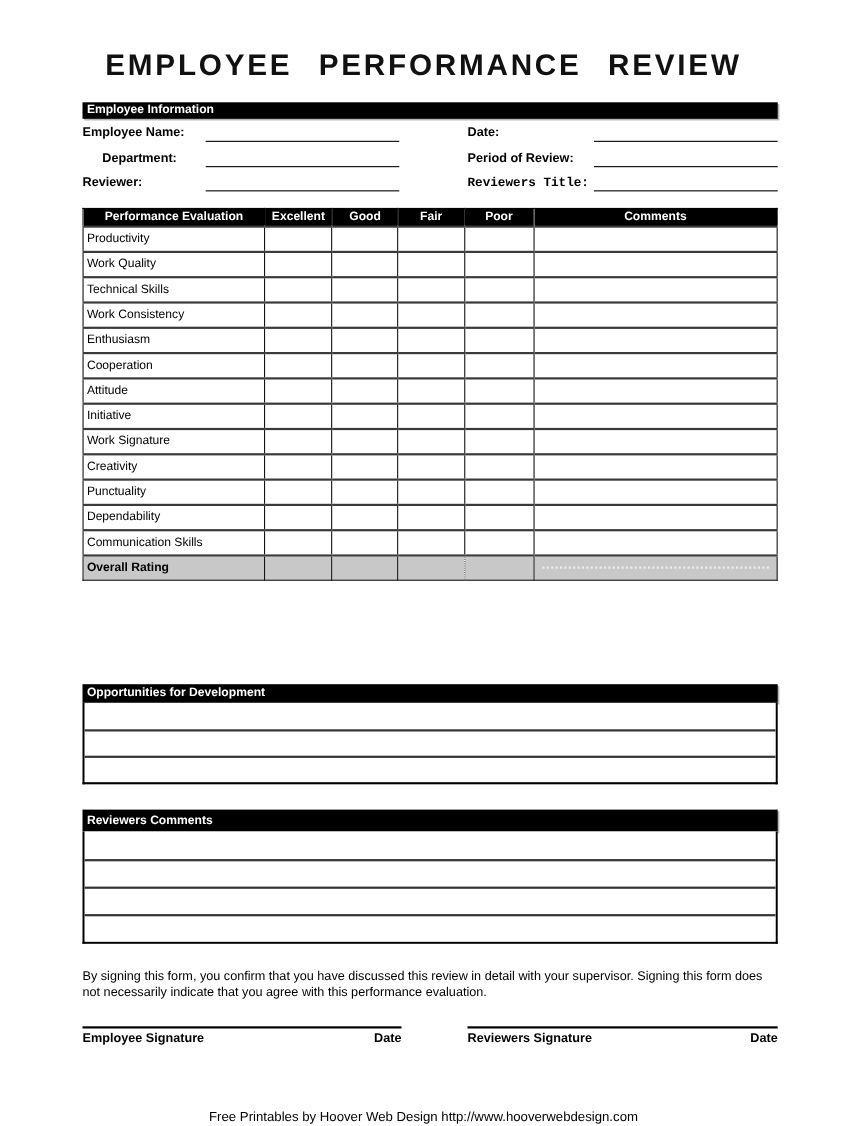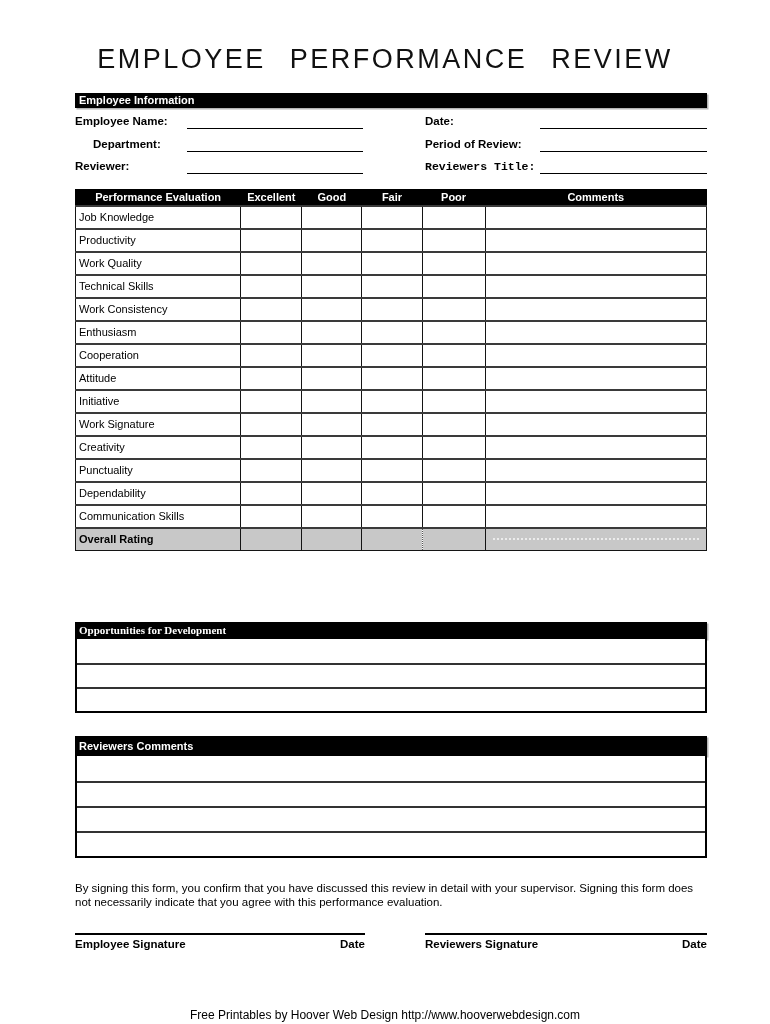--- a/index.html
+++ b/index.html
@@ -7,32 +7,32 @@
   body {
     width:770px; height:1024px; position:relative;
     font-family:"Liberation Sans","DejaVu Sans",sans-serif;
     color:#000;
   }
   .abs { position:absolute; }
 
   
   .form-title {
     top:44px; left:0; width:770px; text-align:center;
-    font-size:27px; font-weight:400; letter-spacing:2.5px; word-spacing:14px;
+    font-size:27px; font-weight:700; letter-spacing:2.5px; word-spacing:14px;
     color:#111;
   }
 
   
   .bar {
     left:75px; width:632px; background:#000; color:#fff;
     font-size:11px; font-weight:bold; padding-left:4px;
     box-shadow:1.5px 1.5px 0 #b5b5b5;
   }
   .bar-info   { top:93px;  height:15px; line-height:15px; }
-  .bar-dev    { top:622px; height:17px; line-height:17px;font-family:Liberation Serif, serif; }
+  .bar-dev    { top:622px; height:17px; line-height:17px; }
   .bar-rev    { top:736px; height:20px; line-height:20px; }
 
   
   .field-label { font-size:11.5px; font-weight:bold; white-space:nowrap; }
   .field-line  { border-bottom:1.5px solid #000; height:14px; }
 
   
   table.ptable {
     position:absolute; left:75px; top:189px; width:632px;
     border-collapse:collapse; table-layout:fixed;
@@ -120,28 +120,20 @@
   <tbody>
       <tr>
     <th>Performance Evaluation</th>
     <th>Excellent</th>
     <th>Good</th>
     <th>Fair</th>
     <th>Poor</th>
     <th>Comments</th>
   </tr>
   <tr class="r">
-        <td class="lbl">Job Knowledge</td>
-        <td></td>
-        <td></td>
-        <td></td>
-        <td></td>
-        <td></td>
-      </tr>
-  <tr class="r">
         <td class="lbl">Productivity</td>
         <td></td>
         <td></td>
         <td></td>
         <td></td>
         <td></td>
       </tr>
   <tr class="r">
         <td class="lbl">Work Quality</td>
         <td></td>

